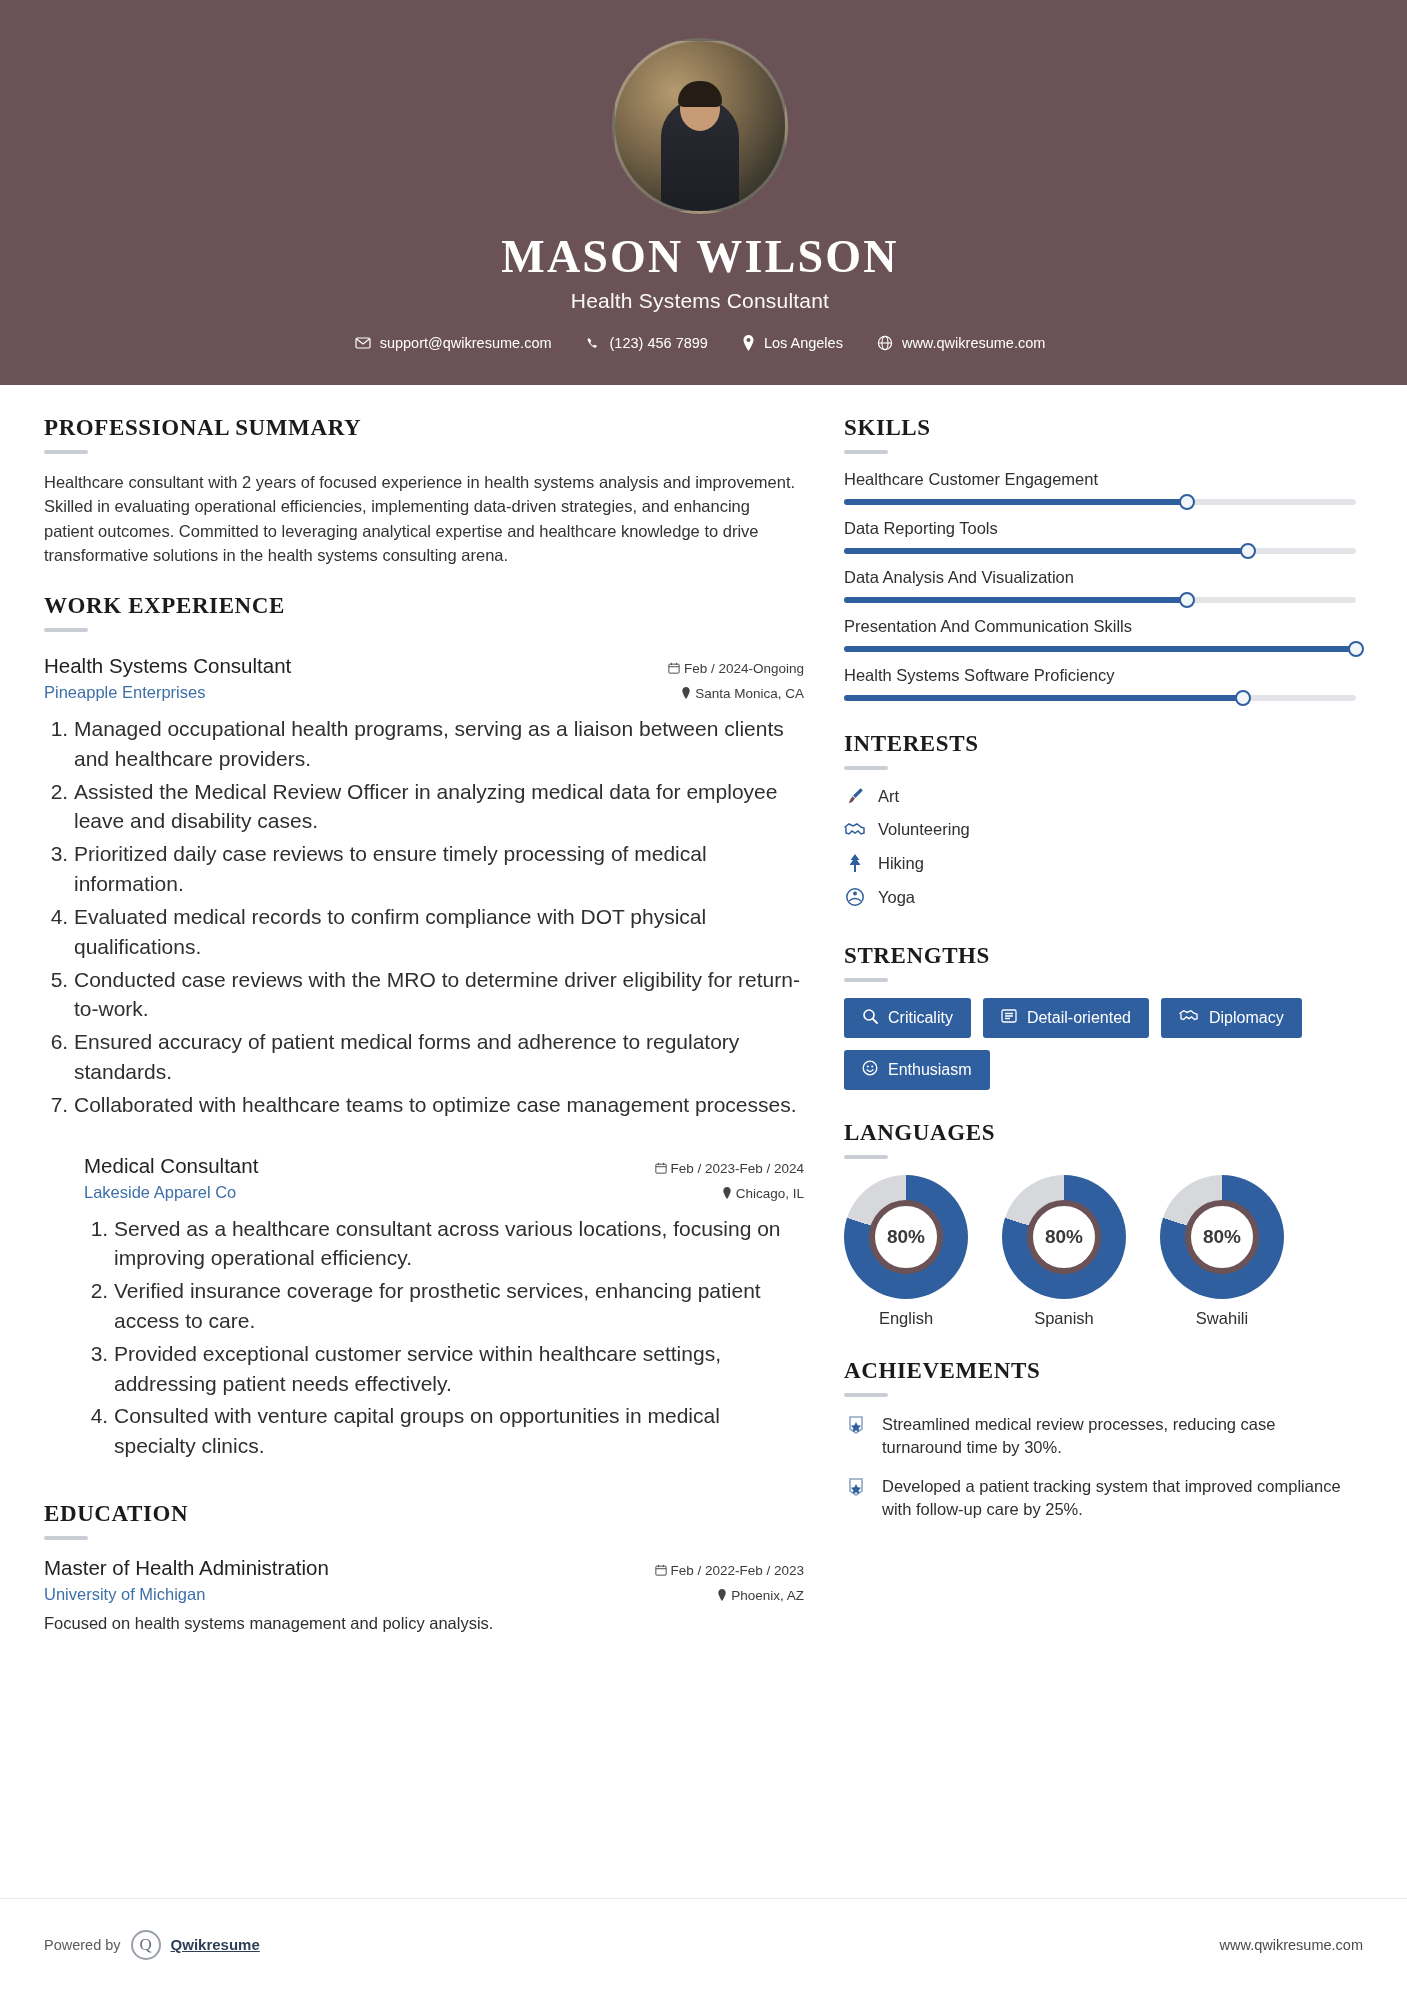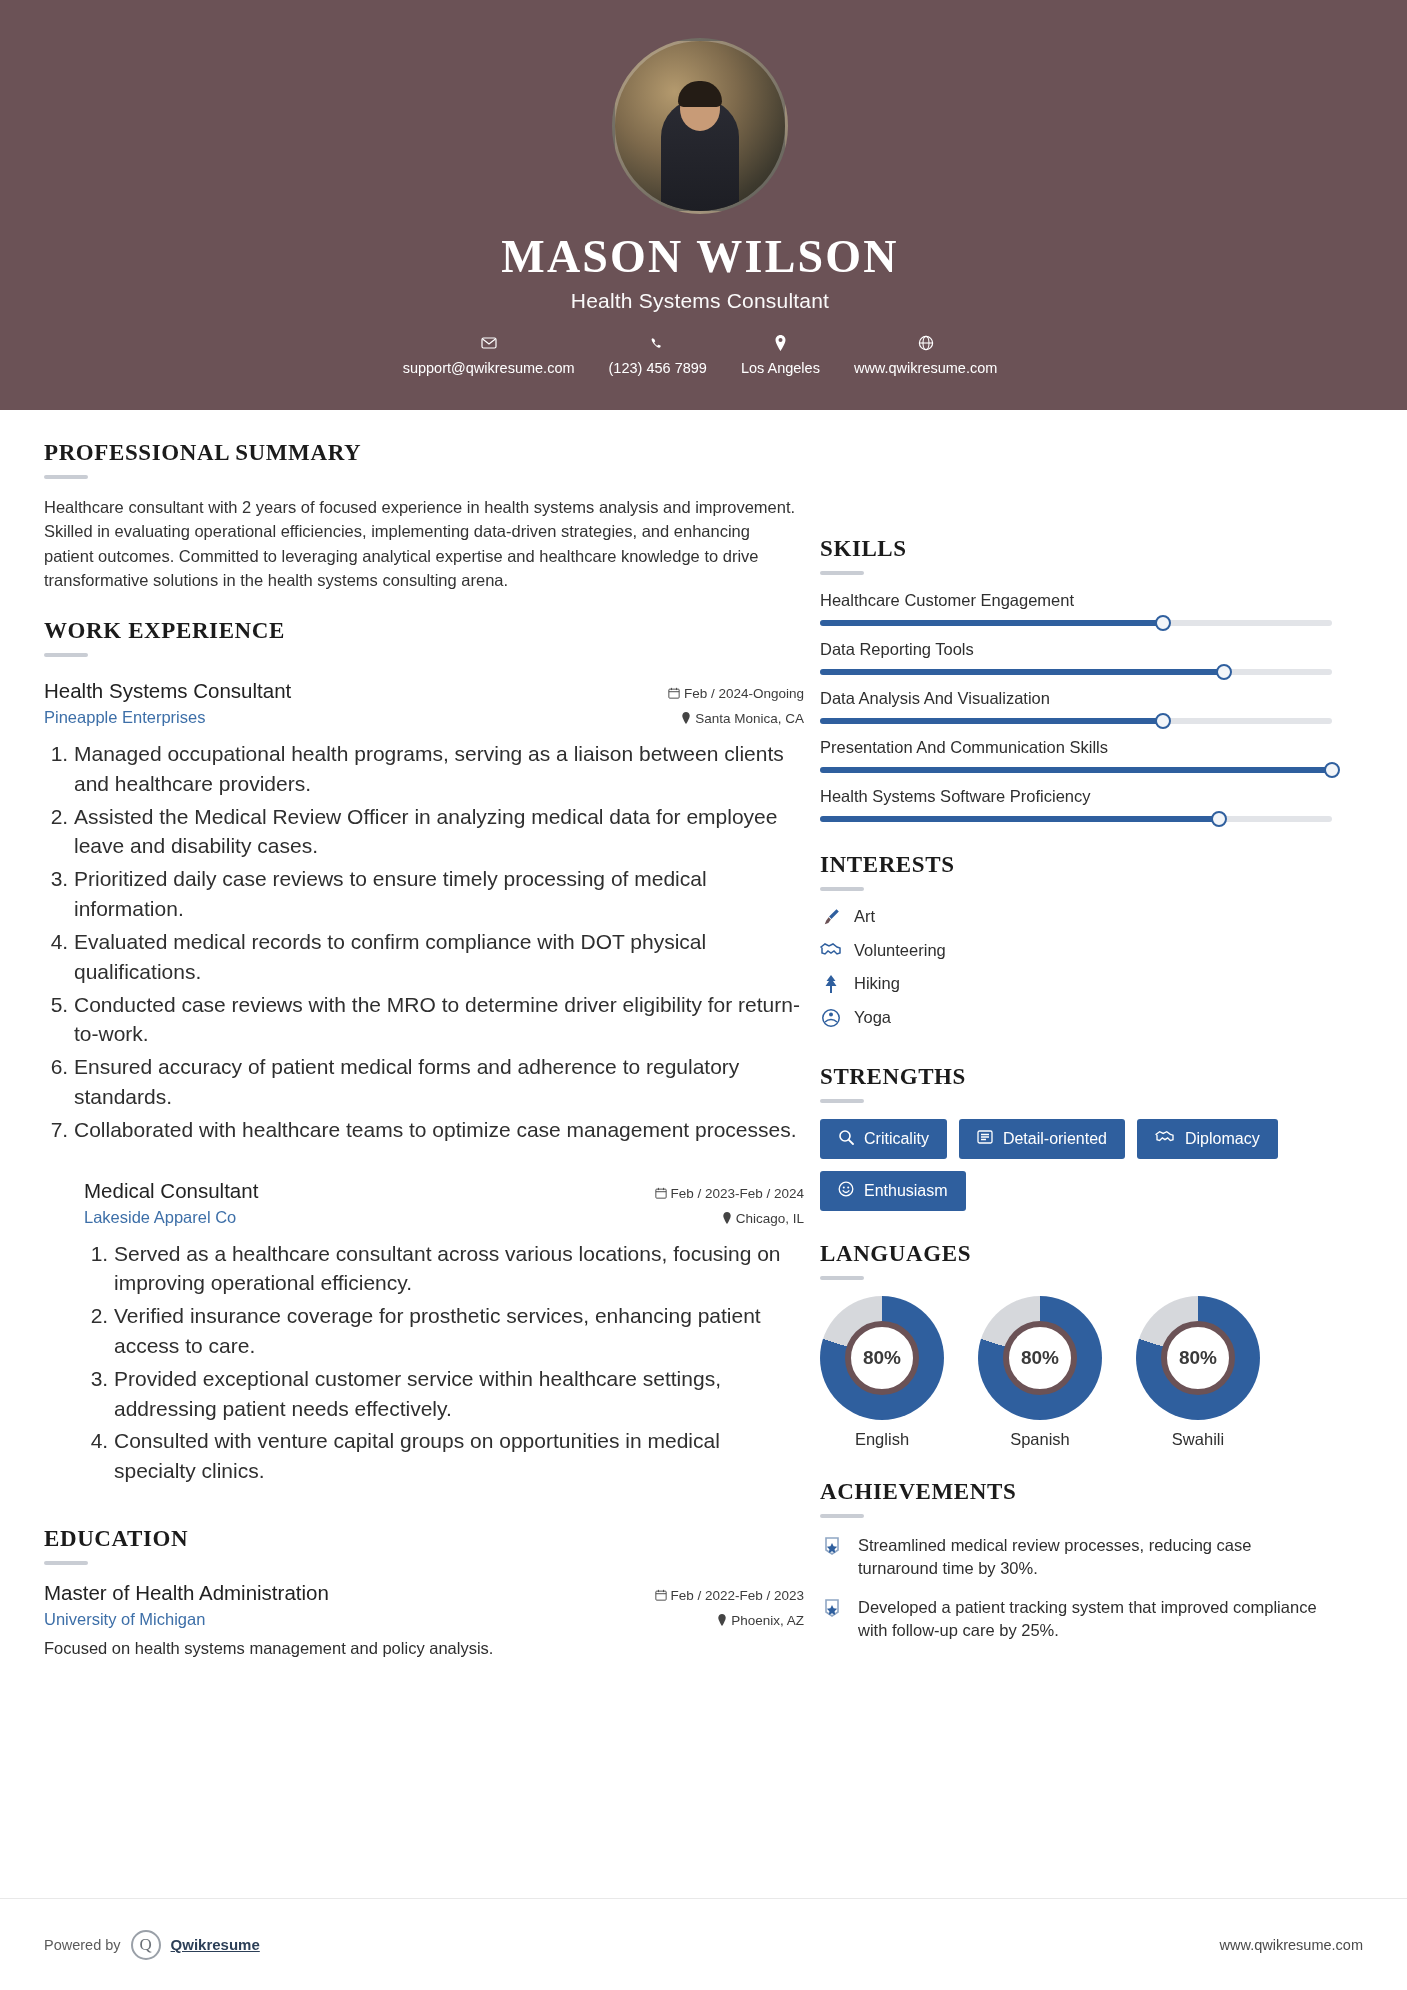--- a/index.html
+++ b/index.html
@@ -46,25 +46,25 @@
   .name {
     font-family:"Liberation Serif", serif;
     font-size:46px; font-weight:700; letter-spacing:2.2px;
     margin: 4px 0 6px 0;
   }
   .role { font-size:21px; font-weight:400; opacity:.97; margin-bottom:22px; letter-spacing:.2px;}
   .contact-row {
     display:flex; justify-content:center; align-items:center; gap:10px;
     font-size:14.5px; flex-wrap:wrap;
   }
-  .contact-item { display:flex; align-items:center; gap:9px; padding:0 12px; white-space:nowrap;flex-direction:column;}
+  .contact-item { display:flex; align-items:center; gap:9px; padding:0 12px; white-space:nowrap;}
   .contact-item svg { display:block; }
 
   
-  .body-wrap { display:flex; padding: 30px 44px 0 44px; gap:16px;align-items:flex-end; }
+  .body-wrap { display:flex; padding: 30px 44px 0 44px; gap:40px; }
   .col-left { width: 760px; }
   .col-right { width: 512px; }
 
   h2.sec {
     font-family:"Liberation Serif", serif;
     font-size:23px; font-weight:700; letter-spacing:.6px;
     color:#1b1b1b; margin: 26px 0 0 0; text-transform:uppercase;
   }
   h2.sec:first-child { margin-top:0; }
   .rule { width:44px; height:4px; background:#c9cdd4; margin:9px 0 16px 0; border-radius:2px; }

